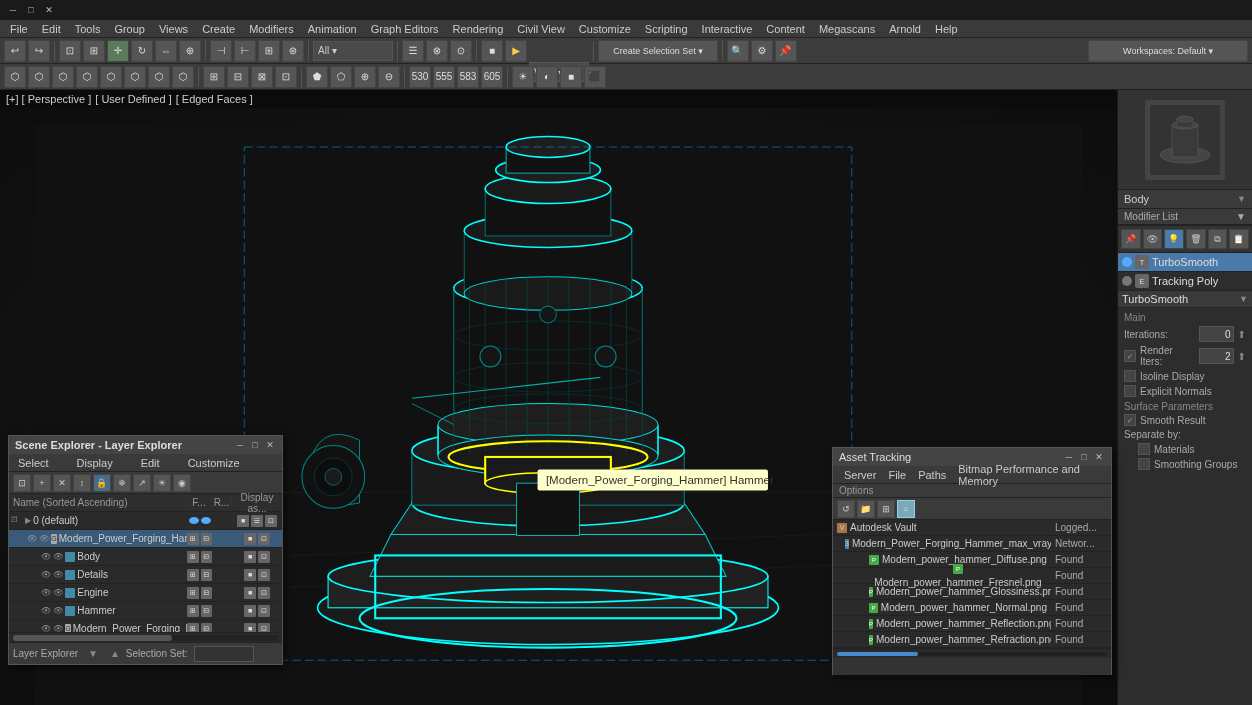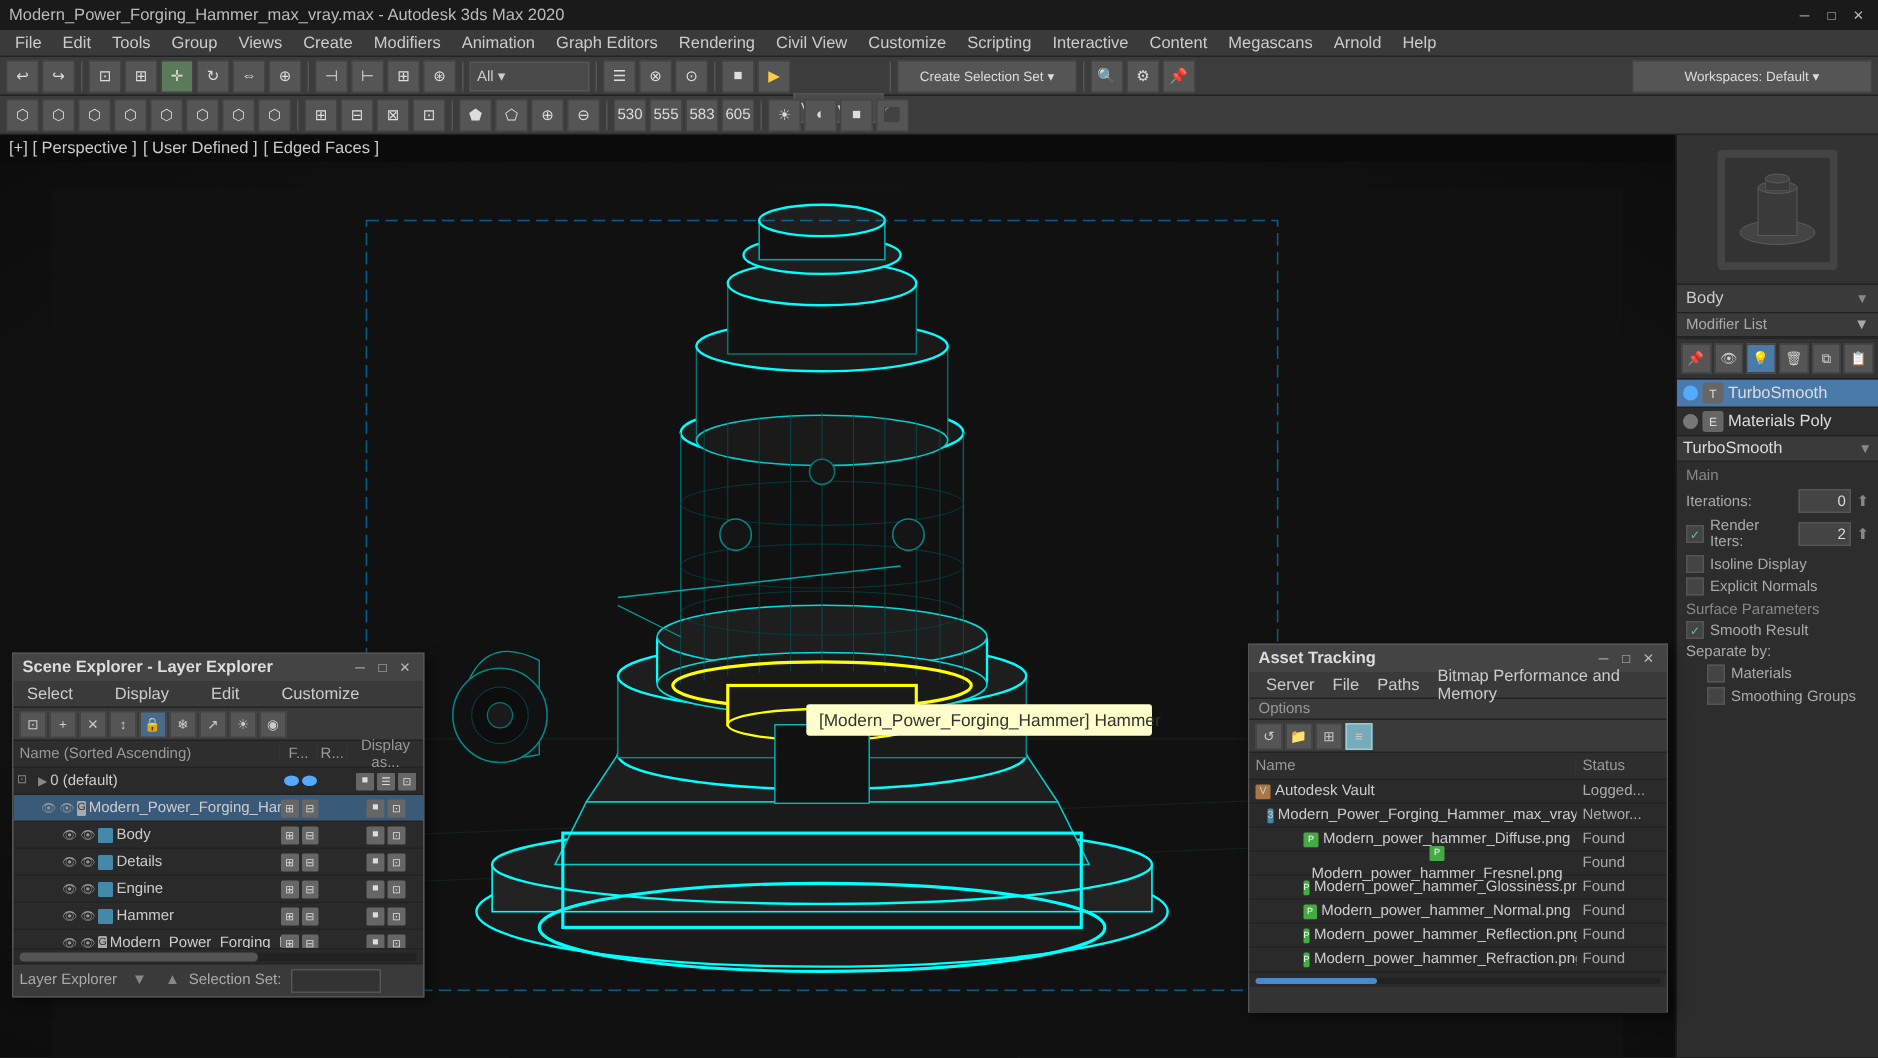--- a/index.html
+++ b/index.html
@@ -127,21 +127,21 @@
     .se-footer-input { width: 60px; height: 16px; background: #333; border: 1px solid #555; color: #ccc; font-size: 10px; padding: 0 3px; }
     #se-scrollbar { height: 10px; background: #2a2a2a; padding: 2px 4px; border-top: 1px solid #222; }
     .scrollbar-track { height: 6px; background: #222; border-radius: 3px; position: relative; }
     .scrollbar-thumb { position: absolute; left: 0; width: 60%; height: 6px; background: #555; border-radius: 3px; }
 
     
     #asset-tracking {
       position: absolute; bottom: 30px; right: 140px; width: 280px; background: #333; border: 1px solid #555; box-shadow: 3px 3px 8px rgba(0,0,0,0.5);
     }
     #at-titlebar { height: 18px; background: #444; display: flex; align-items: center; justify-content: space-between; padding: 0 6px; cursor: move; }
-    #at-title { font-size: 11px; color: #ddd; font-weight: bold; }
+    #at-title { font-size: 11px; color: #ddd; font-weight: normal; }
     #at-winbtns { display: flex; gap: 3px; }
     #at-winbtns span { width: 12px; height: 12px; display: flex; align-items: center; justify-content: center; font-size: 9px; cursor: pointer; color: #bbb; }
     #at-menubar { height: 18px; background: #3a3a3a; display: flex; align-items: center; padding: 0 6px; gap: 2px; border-bottom: 1px solid #222; }
     .at-menu { font-size: 11px; color: #ccc; padding: 1px 5px; cursor: pointer; }
     #at-toolbar { height: 22px; background: #3a3a3a; display: flex; align-items: center; padding: 0 4px; gap: 2px; border-bottom: 1px solid #222; }
     .at-tb-btn { width: 18px; height: 18px; background: #555; border: 1px solid #444; display: flex; align-items: center; justify-content: center; font-size: 9px; cursor: pointer; color: #ccc; }
     .at-tb-btn.active { background: #7ab; border-color: #9cd; }
     #at-header { height: 18px; background: #2e2e2e; display: flex; align-items: center; border-bottom: 1px solid #222; }
     .at-col-name { flex: 1; padding: 0 4px; font-size: 10px; color: #999; border-right: 1px solid #333; }
     .at-col-status { width: 60px; text-align: left; padding: 0 4px; font-size: 10px; color: #999; }
@@ -170,21 +170,20 @@
 
     
     ::-webkit-scrollbar { width: 6px; height: 6px; }
     ::-webkit-scrollbar-track { background: #222; }
     ::-webkit-scrollbar-thumb { background: #555; }
   </style>
 </head>
 <body>
 
 <div id="title-bar">
-  <span>Modern_Power_Forging_Hammer_max_vray.max - Autodesk 3ds Max 2020</span>
   <div class="win-controls">
     <span class="win-btn">─</span>
     <span class="win-btn">□</span>
     <span class="win-btn">✕</span>
   </div>
 </div>
 
 <div id="menu-bar">
 <span class="menu-item">File</span>
     <span class="menu-item">Edit</span>
@@ -425,21 +424,21 @@
 
     <div id="modifier-section">
       <div class="modifier-item selected">
         <div class="mod-eye eye-icon on"></div>
         <div class="mod-icon">T</div>
         <span class="mod-name">TurboSmooth</span>
       </div>
       <div class="modifier-item">
         <div class="mod-eye eye-icon"></div>
         <div class="mod-icon">E</div>
-        <span class="mod-name">Materials Poly</span>
+        <span class="mod-name">Tracking Poly</span>
       </div>
 
       <div id="turbsmooth-params">
         <div style="background:#3a3a3a;padding:2px 4px;margin:-4px -6px 4px;border-bottom:1px solid #222;display:flex;align-items:center;justify-content:space-between;">
           <span style="font-size:11px;color:#ddd;">TurboSmooth</span>
           <span style="color:#888;font-size:9px;">▼</span>
         </div>
 
         <div class="param-section-title">
           <span>Main</span>
@@ -688,24 +687,20 @@
   </div>
   <div style="padding:1px 6px;background:#3a3a3a;border-bottom:1px solid #222;font-size:10px;color:#999;">
     <span>Options</span>
   </div>
   <div id="at-toolbar">
     <div class="at-tb-btn">↺</div>
     <div class="at-tb-btn">📁</div>
     <div class="at-tb-btn">⊞</div>
     <div class="at-tb-btn active">≡</div>
   </div>
-  <div id="at-header">
-    <span class="at-col-name">Name</span>
-    <span class="at-col-status">Status</span>
-  </div>
   <div id="at-content">
 
     <div class="at-row">
       <div class="at-row-name">
         <div class="at-icon vault">V</div>
         <span>Autodesk Vault</span>
       </div>
       <div class="at-row-status">Logged...</div>
     </div>
 

